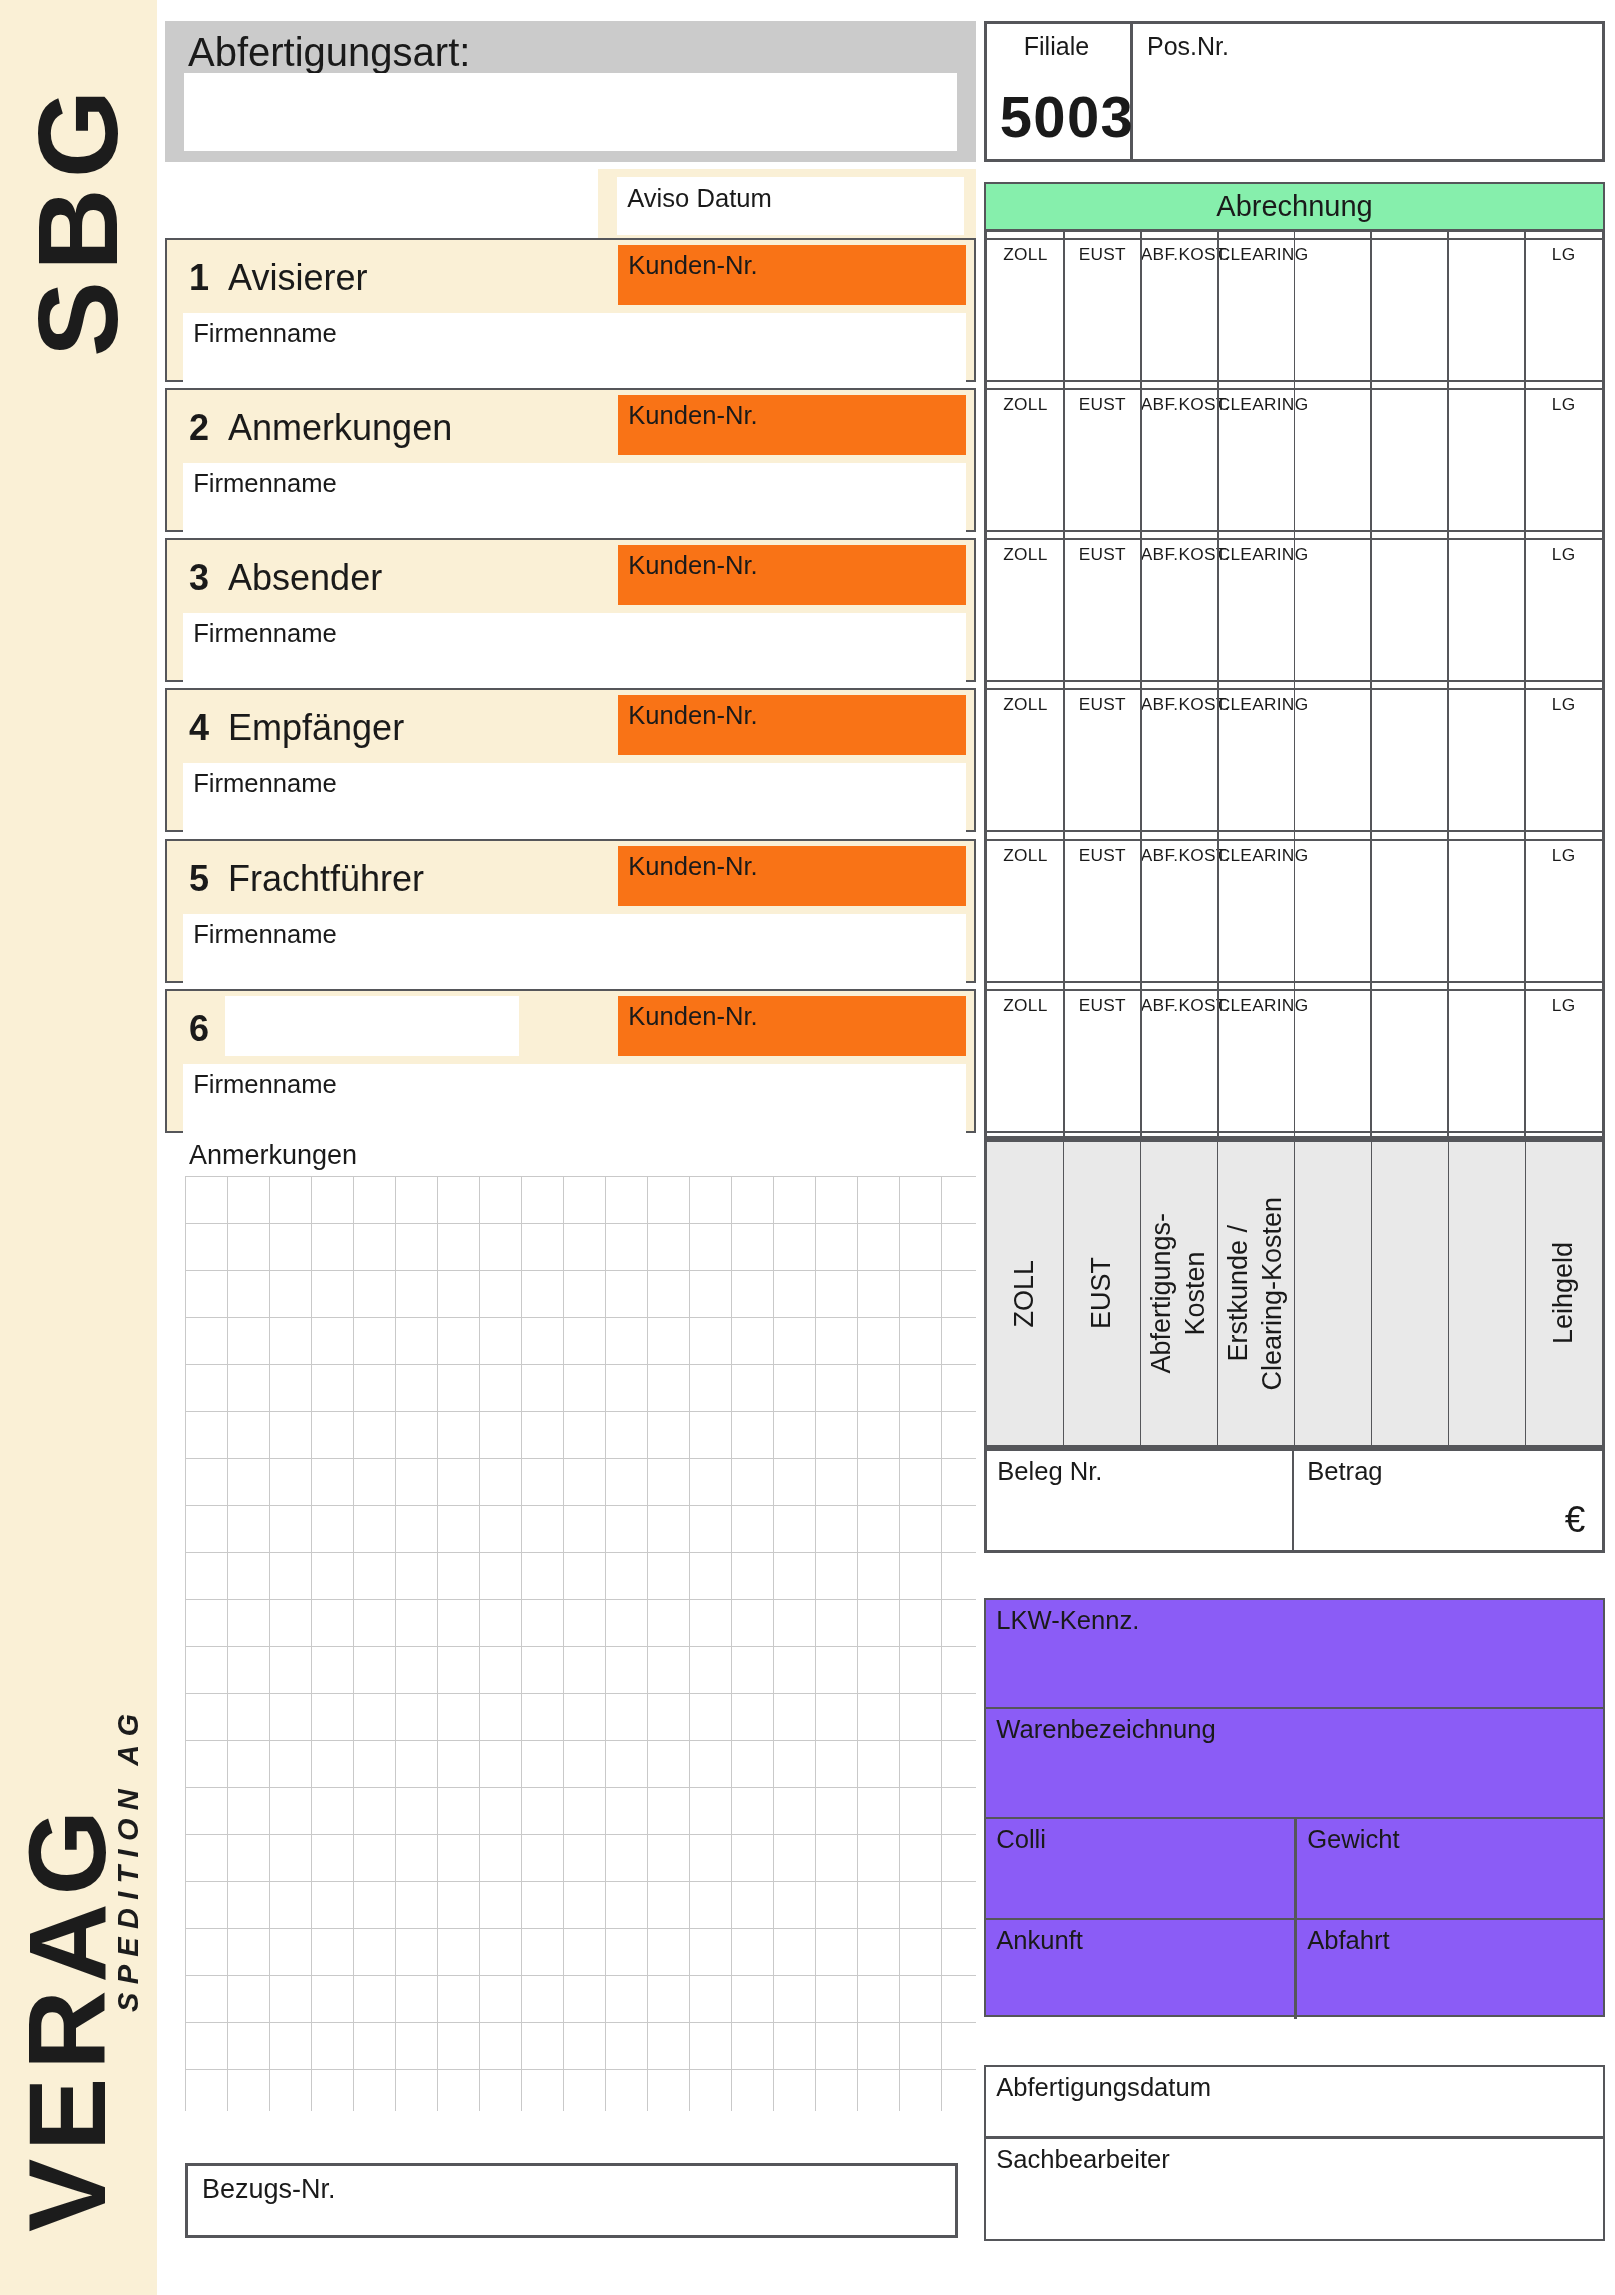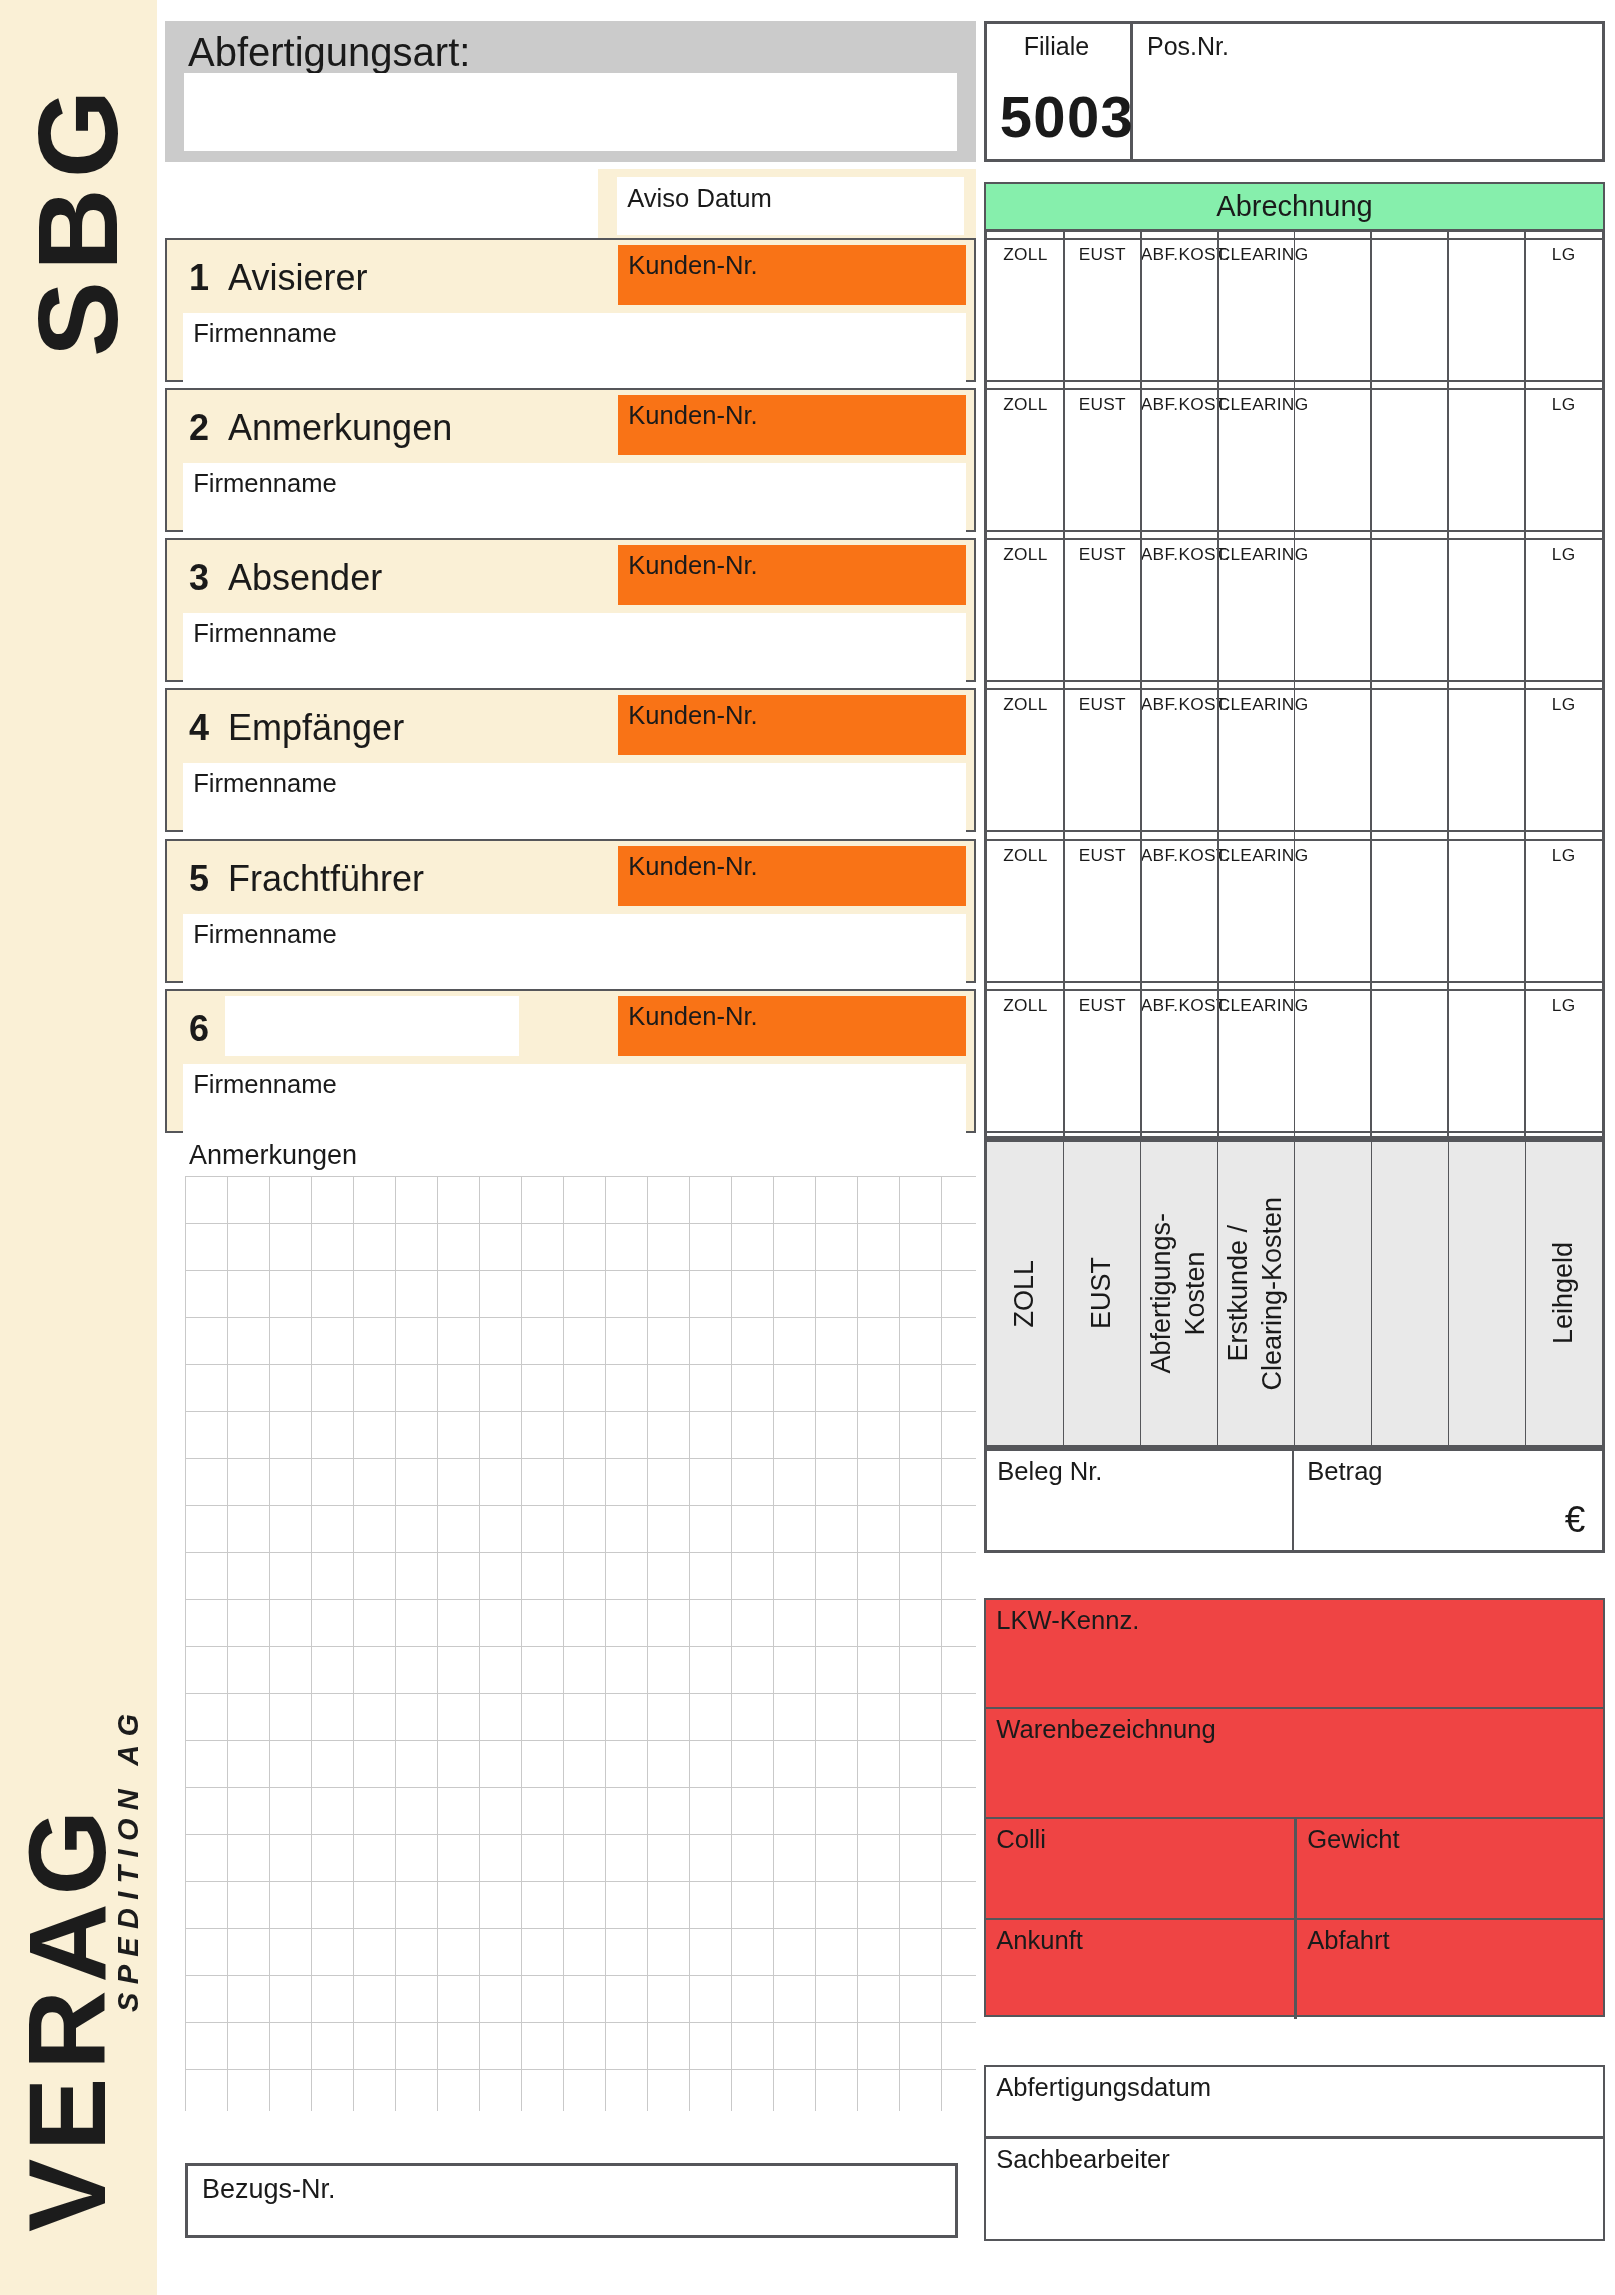--- a/index.html
+++ b/index.html
@@ -76,21 +76,21 @@
   
   #anm-label{left:189px;top:1140px;font-size:27px;}
   #anm-grid{
     left:185px;top:1176px;width:791px;height:935px;background:#ffffff;
     background-image:
       repeating-linear-gradient(to right, #c9c9c9 0 1.3px, transparent 1.3px 42px),
       repeating-linear-gradient(to bottom, #c9c9c9 0 1.3px, transparent 1.3px 47px);
   }
 
   
-  #ship-box{left:984px;top:1598px;width:621px;height:419px;border:2.6px solid #55565a;box-sizing:border-box;background:#ef4444;}
+  #ship-box{left:984px;top:1598px;width:621px;height:419px;border:2.6px solid #55565a;box-sizing:border-box;background:#8b5cf6;}
   .ship-row{position:absolute;left:0;right:0;border-top:2.6px solid #55565a;box-sizing:border-box;}
   .ship-row.first{border-top:none;}
   .half-div{position:absolute;top:0;bottom:0;left:308px;width:2.6px;background:#55565a;}
   .half-right{position:absolute;left:311px;top:0;bottom:0;right:0;}
   .half-left{position:absolute;left:0;top:0;bottom:0;width:308px;}
 
   
   #proc-box{left:984px;top:2065px;width:621px;height:176px;border:2.6px solid #55565a;box-sizing:border-box;background:#ffffff;}
   #proc-div{position:absolute;left:0;right:0;top:69px;height:2.6px;background:#55565a;}
 

